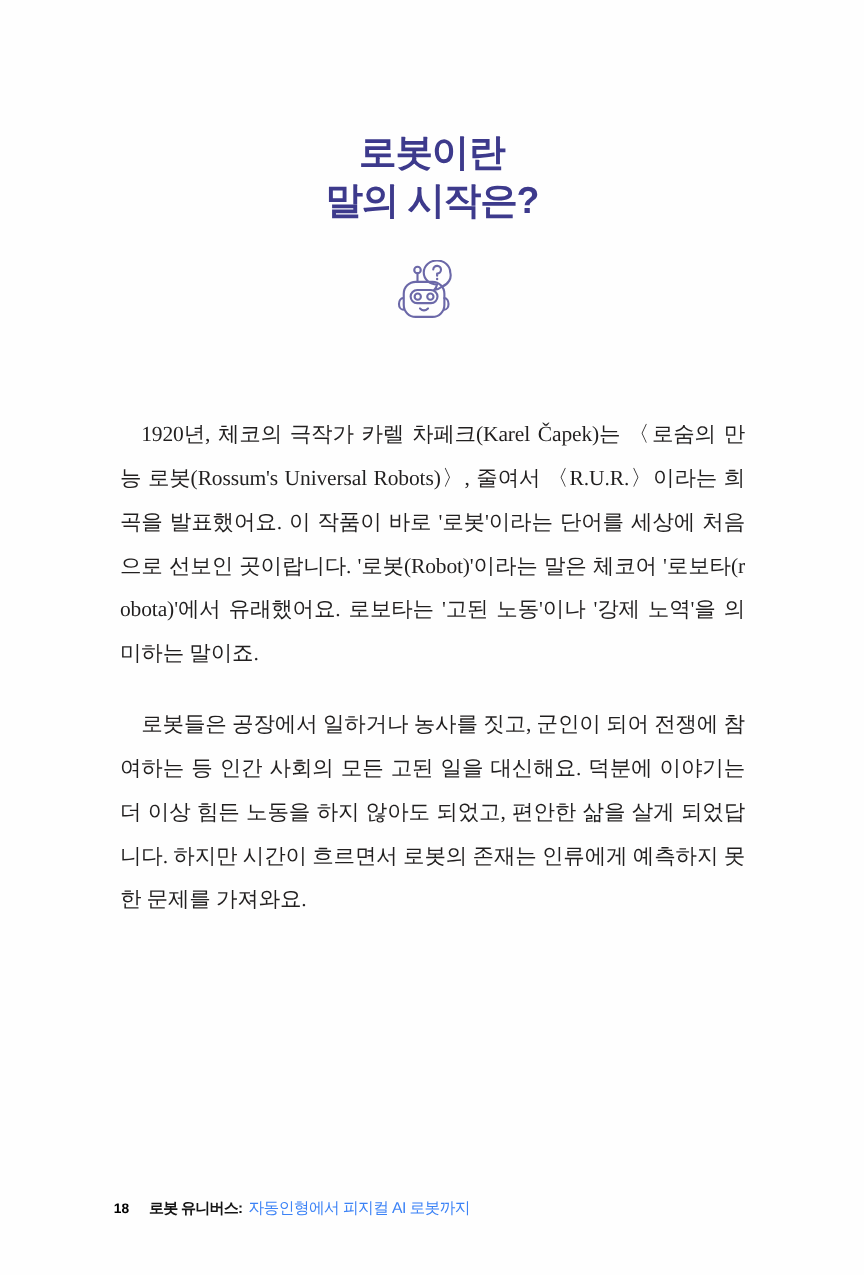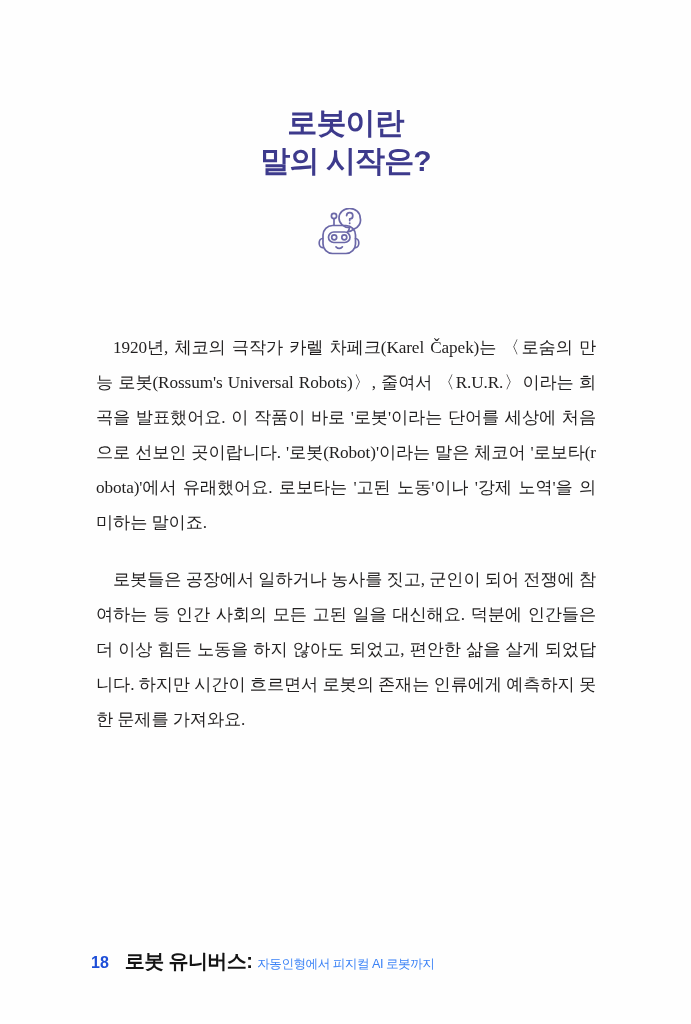--- a/index.html
+++ b/index.html
@@ -88,28 +88,28 @@
     position: absolute;
     left: 91px;
     bottom: 45px;
     display: flex;
     align-items: baseline;
     gap: 0;
     font-family: "Liberation Sans", "DejaVu Sans", sans-serif;
   }
   .page-number {
     font-weight: 700;
-    font-size: 16px;
-    color: #1d4ed8;
+    font-size: 11px;
+    color: #000000;
     letter-spacing: 0px;
     margin-right: 16px;
   }
   .footer-title {
     font-weight: 700;
-    font-size: 20px;
+    font-size: 12px;
     color: #141414;
     letter-spacing: -0.6px;
     margin-right: 5px;
   }
   .footer-subtitle {
     font-weight: 400;
     font-size: 12.6px;
     color: #3b82f6;
     letter-spacing: -0.5px;
   }
@@ -145,21 +145,21 @@
 
       <path d="M44.2 10 a10.6 9.6 0 1 0 -10.6 9.6 q-0.4 2.6 -2.3 4.4 q3.6 -0.4 6.1 -2.6 a12.2 10 0 0 0 6.8 -11.4 z"></path>
 
       <path d="M30.6 7.6 a3.1 3.1 0 1 1 3.1 3.3 v1.7"></path>
       <circle cx="33.7" cy="15.2" r="0.95" fill="#6b68a8" stroke="none"></circle>
     </svg>
   </div>
 
   <div class="body-area">
     <p class="para">1920년, 체코의 극작가 카렐 차페크(Karel Čapek)는 〈로숨의 만능 로봇(Rossum's Universal Robots)〉, 줄여서 〈R.U.R.〉이라는 희곡을 발표했어요. 이 작품이 바로 '로봇'이라는 단어를 세상에 처음으로 선보인 곳이랍니다. '로봇(Robot)'이라는 말은 체코어 '로보타(robota)'에서 유래했어요. 로보타는 '고된 노동'이나 '강제 노역'을 의미하는 말이죠.</p>
-    <p class="para">로봇들은 공장에서 일하거나 농사를 짓고, 군인이 되어 전쟁에 참여하는 등 인간 사회의 모든 고된 일을 대신해요. 덕분에 인간들은 더 이상 힘든 노동을 하지 않아도 되었고, 편안한 삶을 살게 되었답니다. 하지만 시간이 흐르면서 로봇의 존재는 인류에게 예측하지 못한 문제를 가져와요.</p>
+    <p class="para">로봇들은 공장에서 일하거나 농사를 짓고, 군인이 되어 전쟁에 참여하는 등 인간 사회의 모든 고된 일을 대신해요. 덕분에 이야기는 더 이상 힘든 노동을 하지 않아도 되었고, 편안한 삶을 살게 되었답니다. 하지만 시간이 흐르면서 로봇의 존재는 인류에게 예측하지 못한 문제를 가져와요.</p>
   </div>
 
   <div class="footer">
     <span class="page-number">18</span>
     <span class="footer-title">로봇 유니버스:</span>
     <span class="footer-subtitle">자동인형에서 피지컬 AI 로봇까지</span>
   </div>
 
 </div>
 

